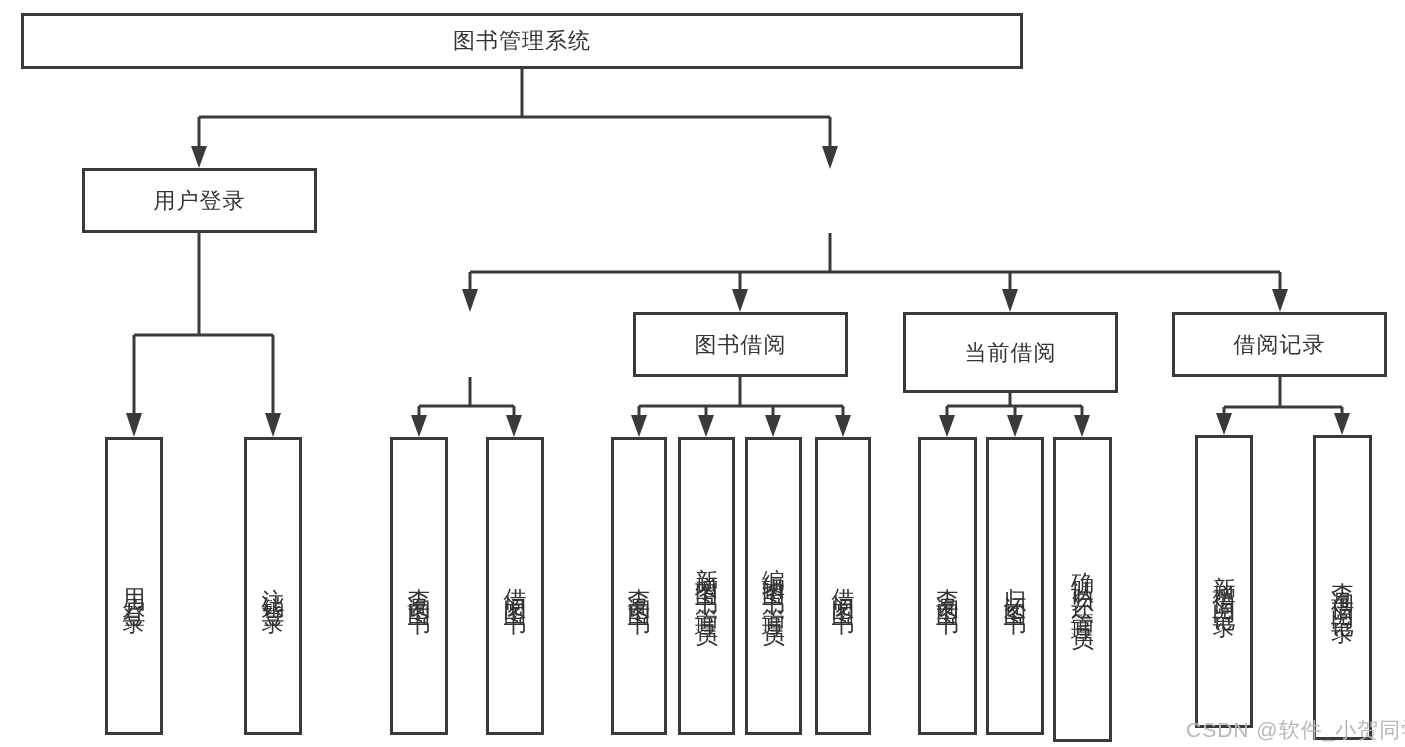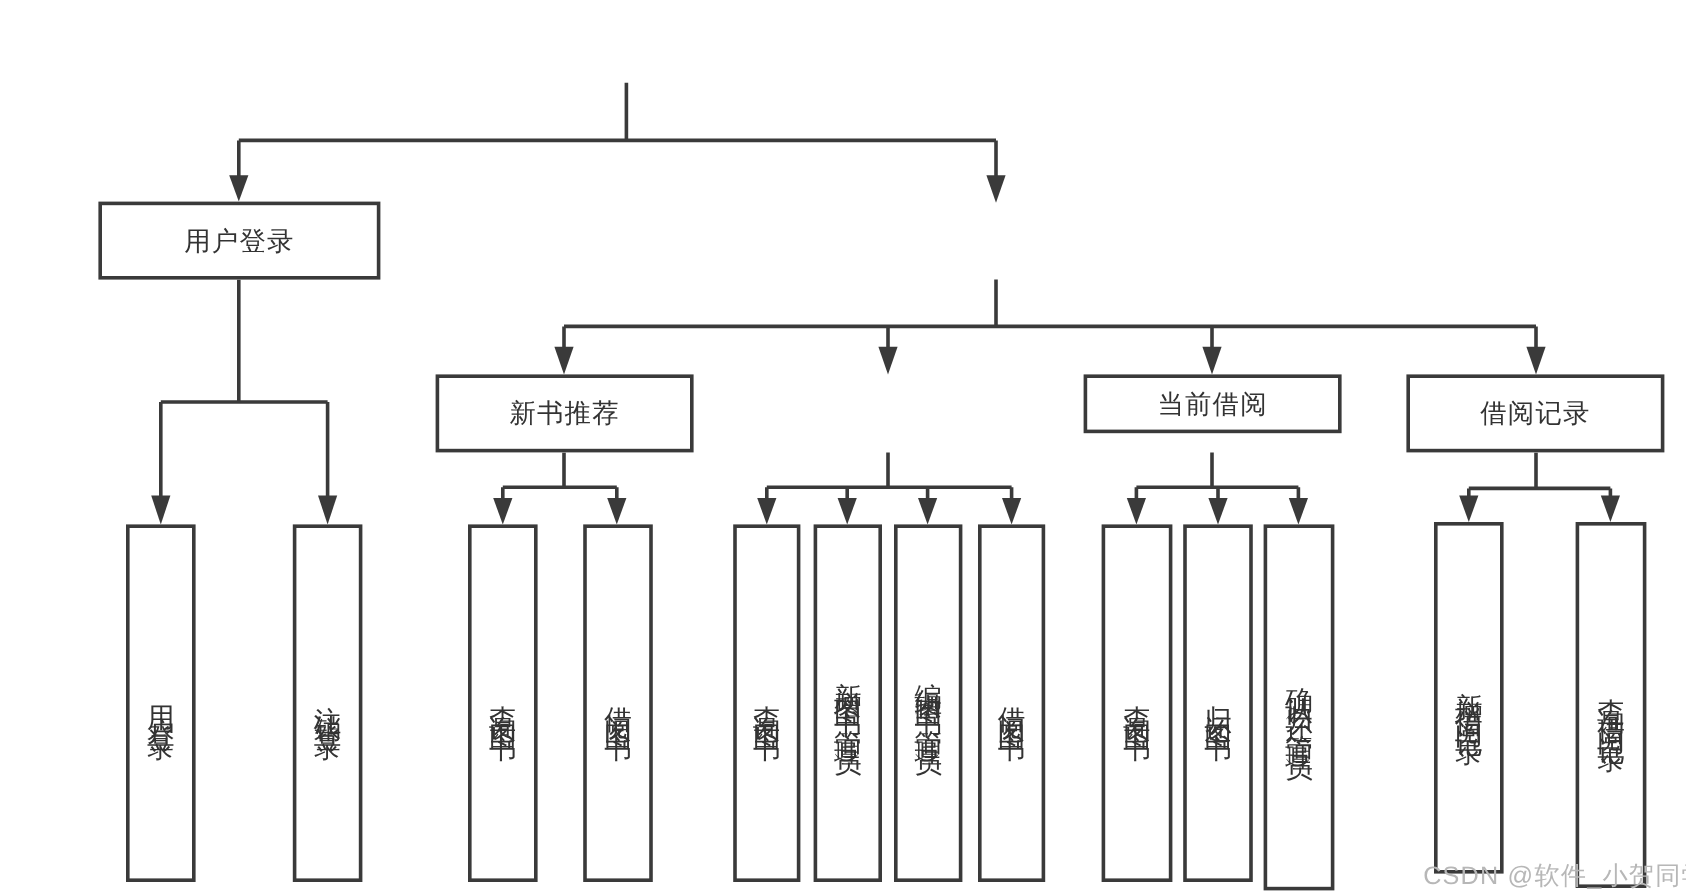--- a/index.html
+++ b/index.html
@@ -60,29 +60,32 @@
              M947,406 L947,416 M1015,406 L1015,416 M1082,406 L1082,416"></path>
     <polygon points="939,415 955,415 947,437" fill="#3a3a3a" stroke="none"></polygon>
     <polygon points="1007,415 1023,415 1015,437" fill="#3a3a3a" stroke="none"></polygon>
     <polygon points="1074,415 1090,415 1082,437" fill="#3a3a3a" stroke="none"></polygon>
 
     <path d="M1280,377 L1280,407 M1224,407 L1342,407 M1224,407 L1224,414 M1342,407 L1342,414"></path>
     <polygon points="1216,413 1232,413 1224,435" fill="#3a3a3a" stroke="none"></polygon>
     <polygon points="1334,413 1350,413 1342,435" fill="#3a3a3a" stroke="none"></polygon>
   </svg>
 
+  <div class="box h" style="left:21px;top:13px;width:1002px;height:56px">
+    <span>图书管理系统</span>
+  </div>
 
   <div class="box h" style="left:82px;top:168px;width:235px;height:65px">
     <span>用户登录</span>
   </div>
 
-  <div class="box h" style="left:363px;top:312px;width:215px;height:65px">
-    <span>新书推荐</span>
+  <div class="box h" style="left:633px;top:312px;width:215px;height:65px">
+    <span>图书借阅</span>
   </div>
-  <div class="box h" style="left:903px;top:312px;width:215px;height:49px">
+  <div class="box h" style="left:903px;top:312px;width:215px;height:81px">
     <span>当前借阅</span>
   </div>
   <div class="box h" style="left:1172px;top:312px;width:215px;height:65px">
     <span>借阅记录</span>
   </div>
 
   <div class="box v" style="left:105px;top:437px;width:58px;height:298px">
     <span>用户登录</span>
   </div>
   <div class="box v" style="left:244px;top:437px;width:58px;height:298px">

